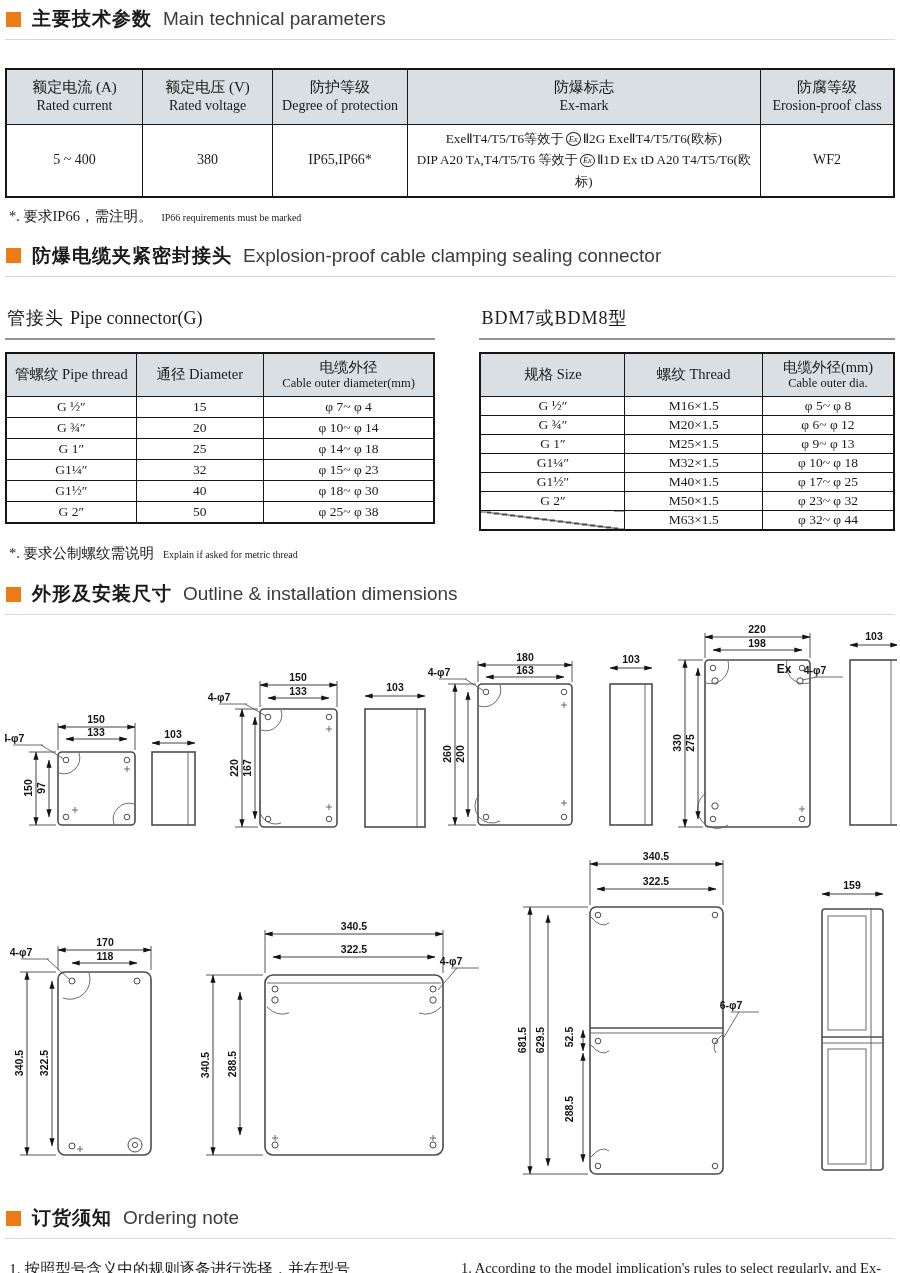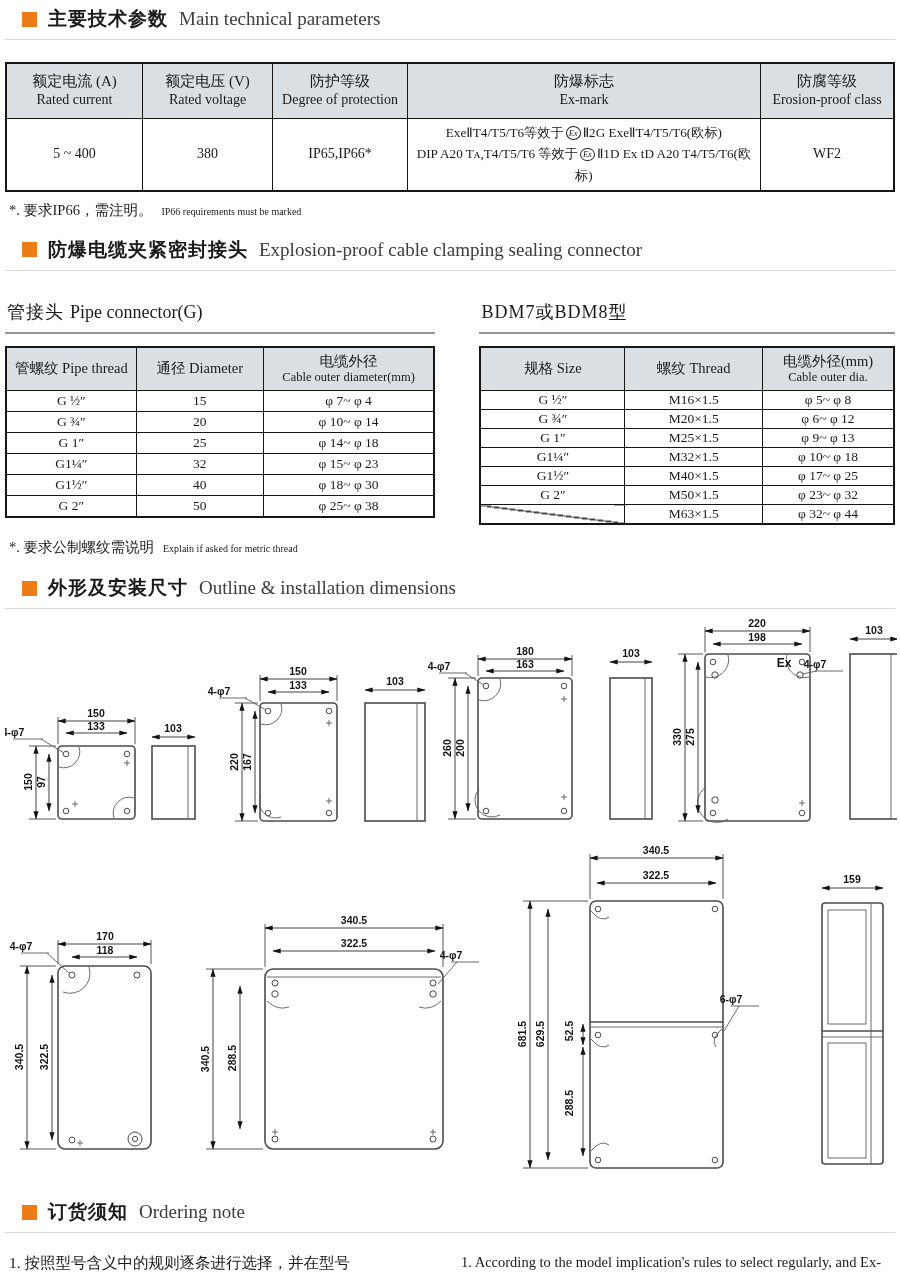--- a/index.html
+++ b/index.html
@@ -4,29 +4,29 @@
 <style>
   * { box-sizing: border-box; }
   html,body { margin:0; padding:0; }
   body {
     width:900px; background:#fff; color:#1a1a1a;
     font-family:"Liberation Sans", sans-serif;
   }
   .page { padding:4px 5px 10px 5px; }
 
   
-  .sect-head { display:flex; align-items:center; gap:11px; margin-left:17px; margin-top:2px;font-family:Liberation Serif, serif; }
+  .sect-head { display:flex; align-items:center; gap:11px; margin-left:1px; margin-top:2px; }
   .sect-head .bullet { width:15px; height:15px; background:#ed7c17; flex:0 0 auto; }
   .sect-head .zh { font-size:19px; font-weight:700; letter-spacing:1px; white-space:nowrap; }
   .sect-head .en { font-size:19px; color:#3c3c3c; white-space:nowrap; }
   .head-rule { border:none; border-top:1px solid #d8d8d8; margin:7px 0 0 0; }
 
   
   .t-main { width:100%; border-collapse:collapse; border:2px solid #161616;
-            font-family:"Liberation Serif", serif; text-align:center; margin-top:22px; }
+            font-family:"Liberation Serif", serif; text-align:center; margin-top:28px; }
   .t-main th { background:#d9dfe2; border:1px solid #161616; height:55px;
                font-weight:400; font-size:15px; line-height:1.3; padding:2px; }
   .t-main th .en { font-size:14px; }
   .t-main td { border:1px solid #161616; height:51px; font-size:14px; }
   .t-main td.exmark { text-align:center; padding:3px 1px; font-size:13.2px; line-height:1.65; }
   .exbadge { display:inline-block; border:1px solid #222; border-radius:50%;
              font-size:8.5px; line-height:1; padding:1.5px 2px; font-style:italic;
              vertical-align:1px; margin:0 2px; }
 
   .note { margin:9px 0 0 4px; font-family:"Liberation Serif", serif; font-size:14.5px; }

